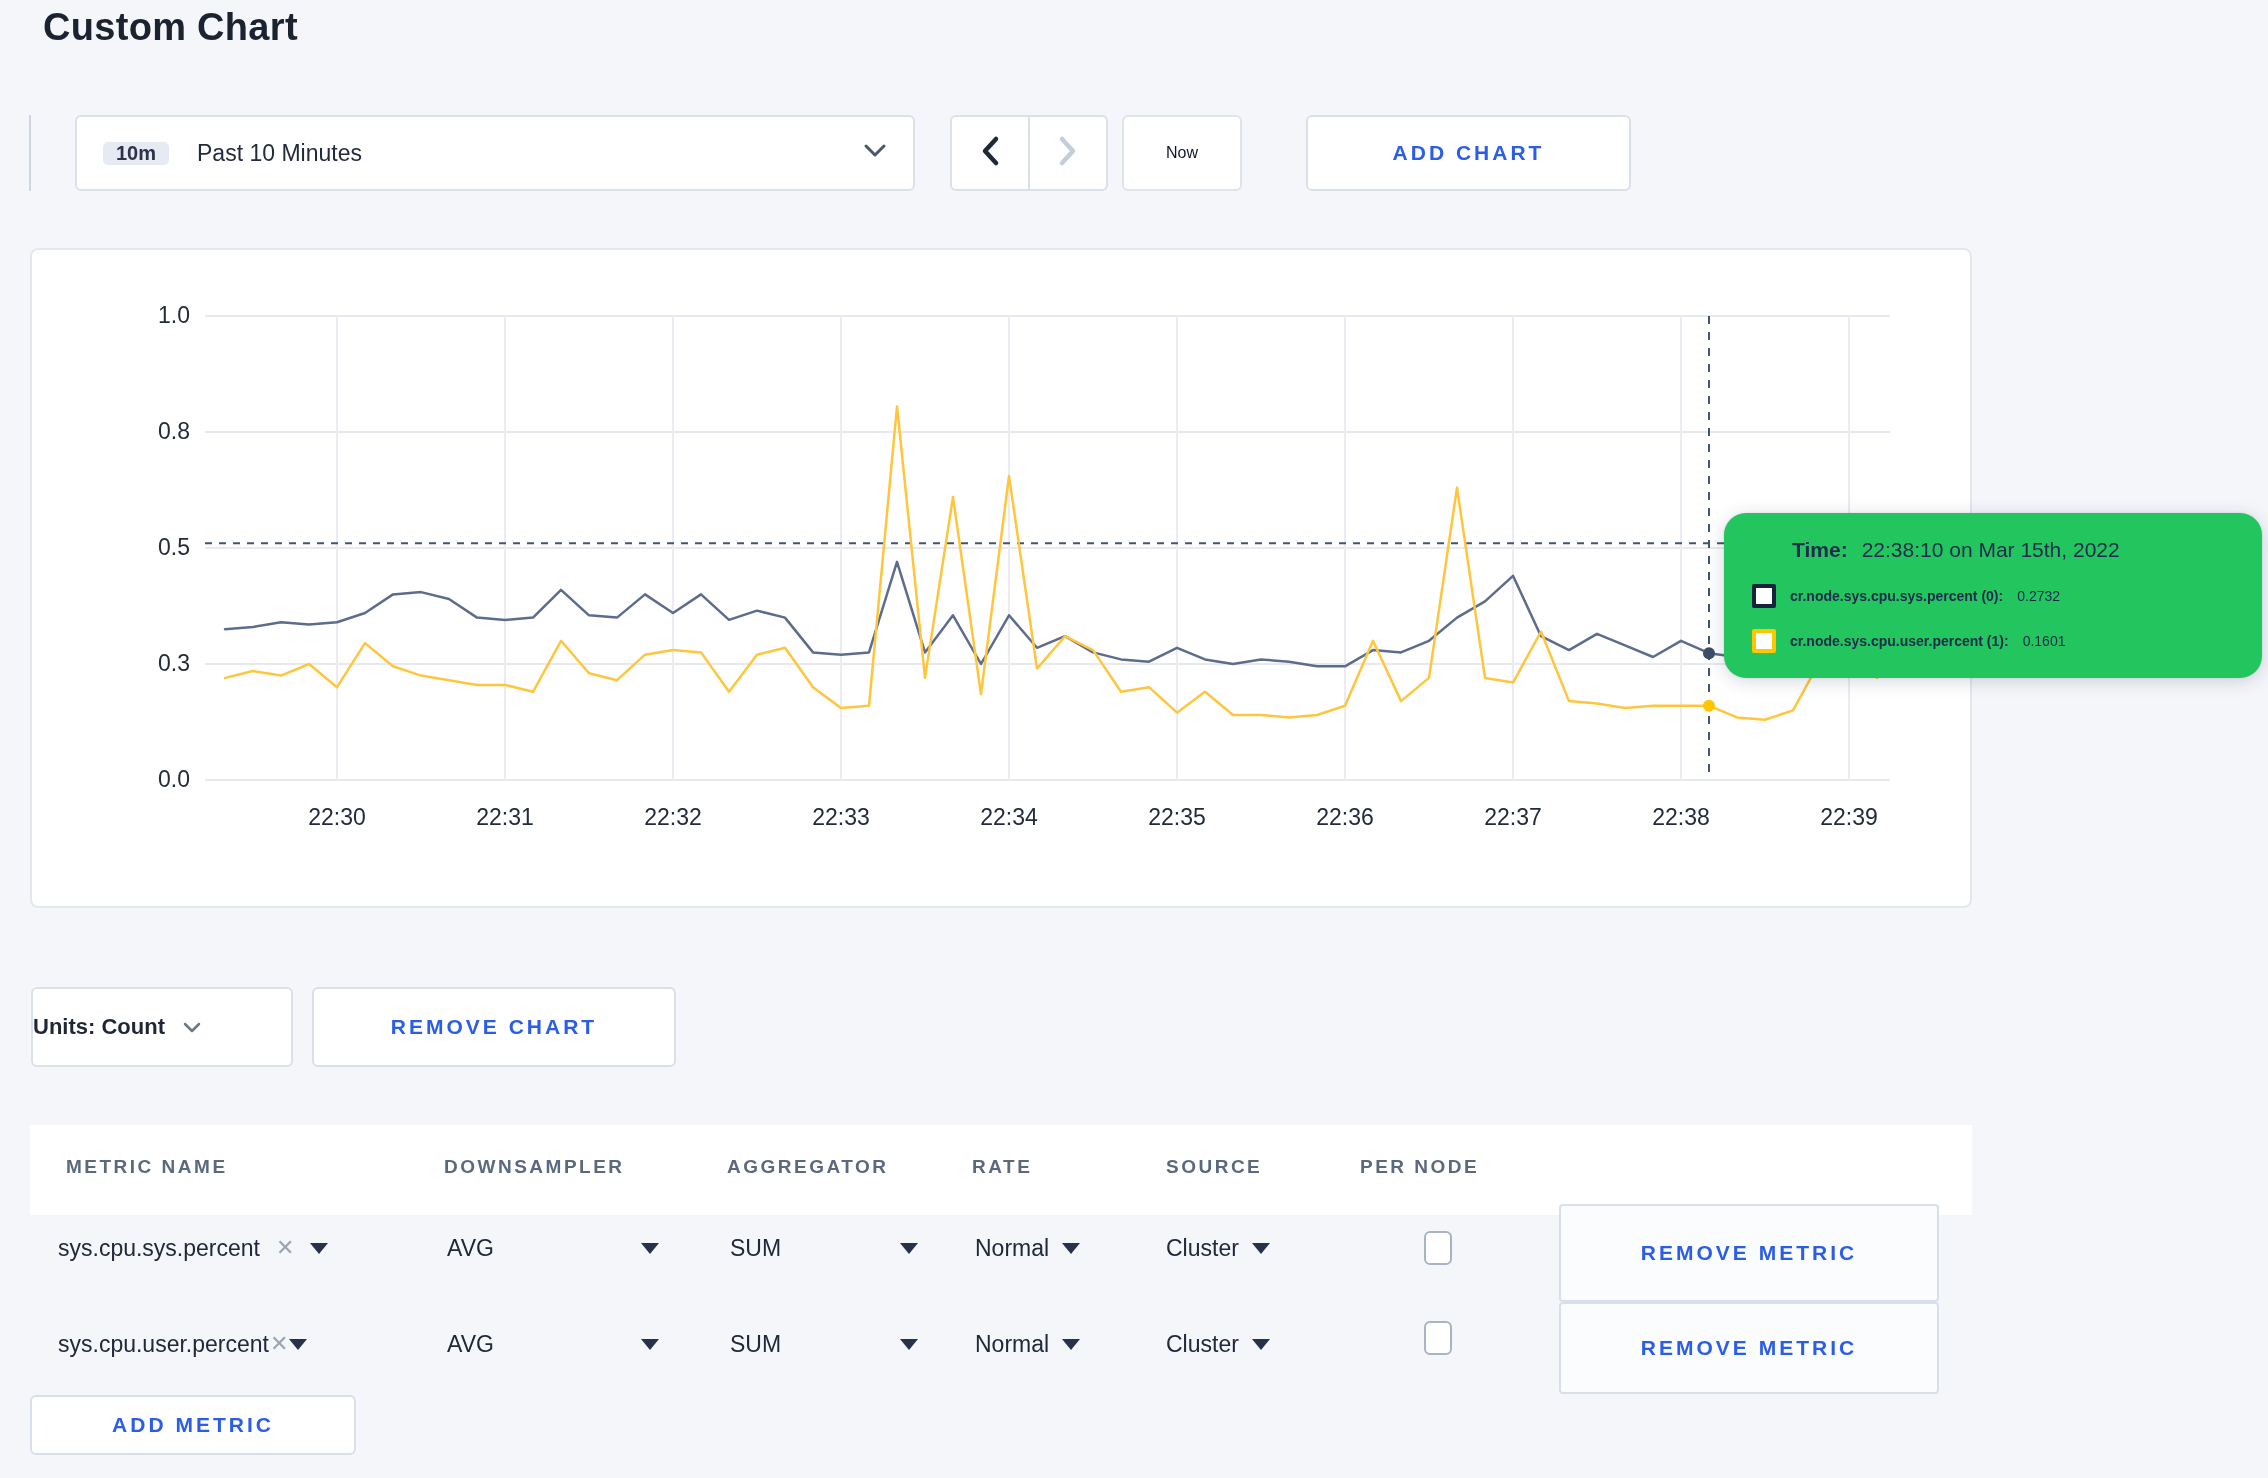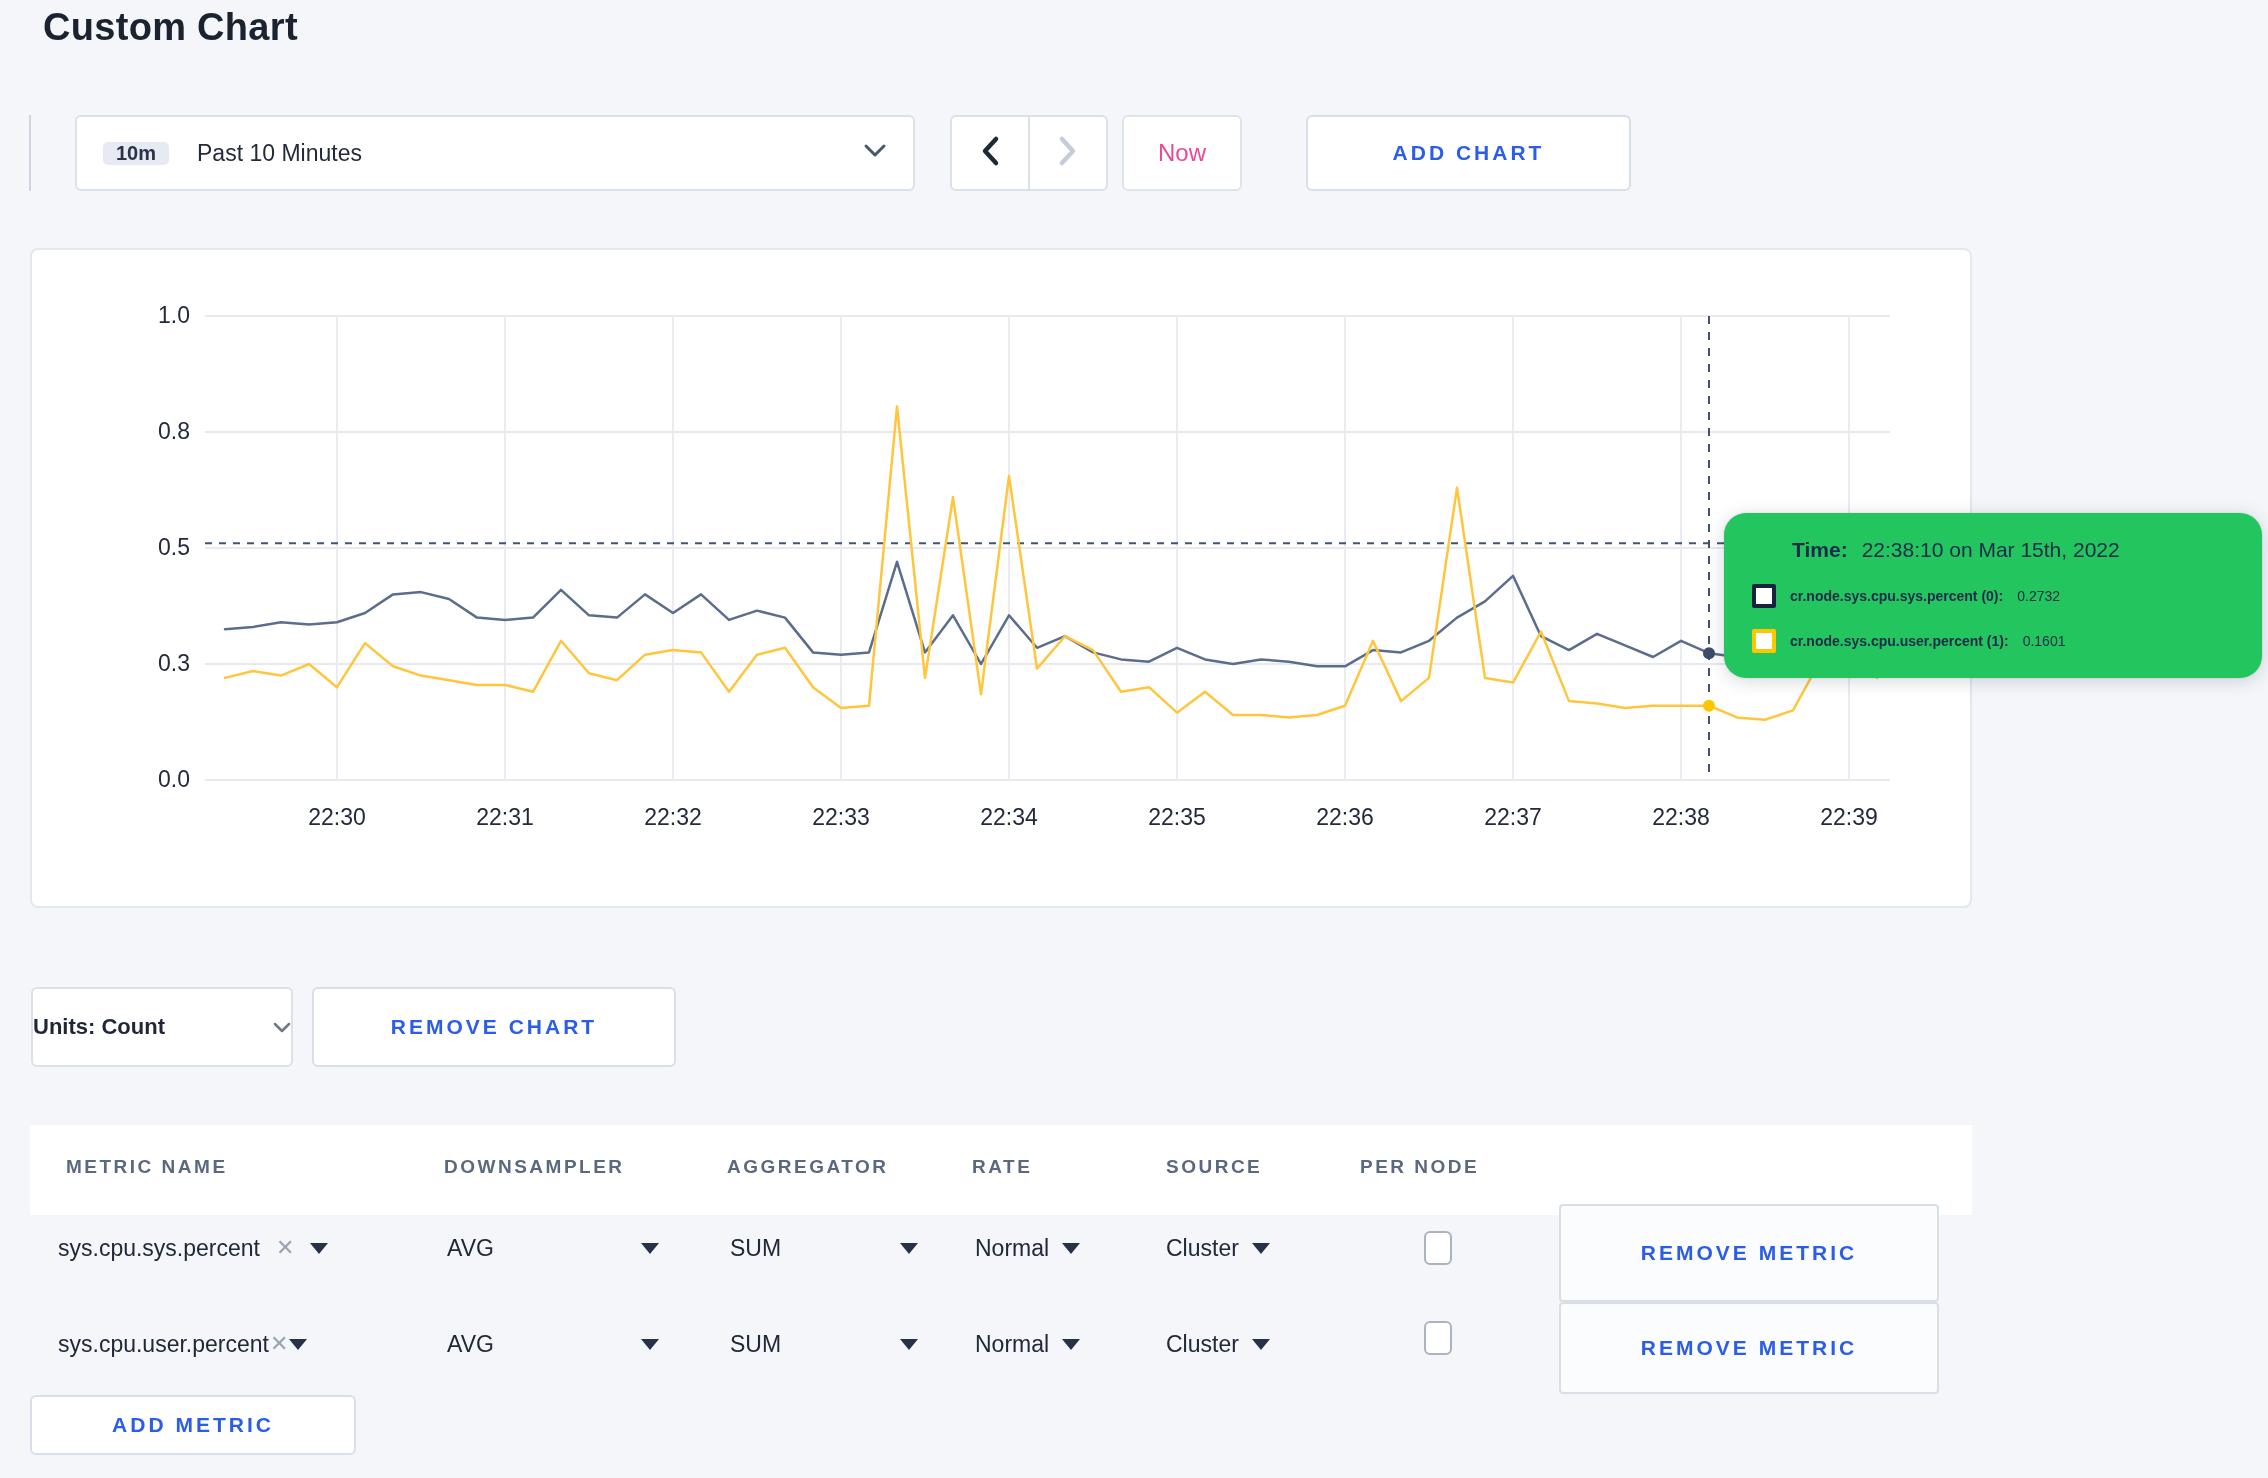--- a/index.html
+++ b/index.html
@@ -20,21 +20,21 @@
     padding:0 26px;cursor:pointer;
   }
   .time-badge{background:#e6eaf3;border-radius:5px;padding:0 13px;font-weight:700;font-size:20px;color:#2a3347;margin-right:28px;}
   .time-label{font-size:23px;color:#222a3b;flex:1;}
 
   .nav-group{left:950px;top:115px;width:158px;height:76px;background:#fff;border:2px solid #dbe1ea;border-radius:6px;display:flex;}
   .nav-btn{flex:1;display:flex;align-items:center;justify-content:center;cursor:pointer;}
   .nav-btn:first-child{border-right:2px solid #dbe1ea;}
 
   .now-btn{left:1122px;top:115px;width:120px;height:76px;background:#fff;border:2px solid #dfe4ec;border-radius:6px;
-    color:#ec4899;font-size:24px;cursor:pointer;}
+    color:#0f172a;font-size:16px;cursor:pointer;}
 
   .btn-blue{background:#fff;border:2px solid #d9dfea;border-radius:6px;color:#2b5de8;
     font-weight:700;letter-spacing:3px;font-size:21px;cursor:pointer;}
   .add-chart-btn{left:1306px;top:115px;width:325px;height:76px;}
 
   .chart-card{left:30px;top:248px;width:1942px;height:660px;background:#fff;border:2px solid #e3e7ee;border-radius:8px;}
   #chart-svg{left:0;top:0;pointer-events:none;}
   #chart-labels{left:0;top:0;width:2268px;height:1478px;pointer-events:none;}
   .y-tick{position:absolute;width:80px;text-align:right;font-size:23px;color:#232b3b;}
   .x-tick{position:absolute;width:140px;text-align:center;font-size:23px;color:#232b3b;}
@@ -44,21 +44,21 @@
     box-shadow:0 3px 18px rgba(24,39,75,.18),0 0 2px rgba(24,39,75,.14);
     padding:25px 28px;display:flex;flex-direction:column;justify-content:space-between;z-index:6;
   }
   .tt-time{padding-left:40px;font-size:21px;color:#1c2b4a;}
   .tt-time-prefix{font-weight:700;margin-right:14px;}
   .tt-row{display:flex;align-items:center;font-size:14px;color:#1c2b4a;font-weight:700;}
   .tt-swatch{width:16px;height:16px;border-radius:2px;background:#fff;margin-right:14px;flex:none;}
   .tt-val{font-weight:400;margin-left:14px;}
 
   .units-btn{left:31px;top:987px;width:262px;height:80px;background:#fff;border:2px solid #dbe1ea;border-radius:6px;
-    display:flex;align-items:center;justify-content:space-between;gap:18px;font-size:22px;font-weight:700;color:#1f2737;cursor:pointer;}
+    display:flex;align-items:center;justify-content:flex-start;gap:18px;font-size:22px;font-weight:700;color:#1f2737;cursor:pointer;}
   .remove-chart-btn{left:312px;top:987px;width:364px;height:80px;}
 
   .table-header-band{left:30px;top:1125px;width:1942px;height:90px;background:#fff;}
   .col-head{position:absolute;top:1156px;font-size:19px;font-weight:600;letter-spacing:2.5px;color:#5b6980;}
 
   .metric-row{left:0;width:2268px;height:100px;}
   .cell{position:absolute;display:flex;align-items:center;font-size:23px;color:#202839;}
   .caret{width:0;height:0;border-left:9px solid transparent;border-right:9px solid transparent;border-top:11px solid #27314a;display:inline-block;}
   .clear-x{color:#9aa3b2;font-size:22px;font-weight:400;}
   .checkbox{position:absolute;width:24px;height:30px;background:#fff;border:2px solid #a9b3c4;border-radius:6px;cursor:pointer;}

